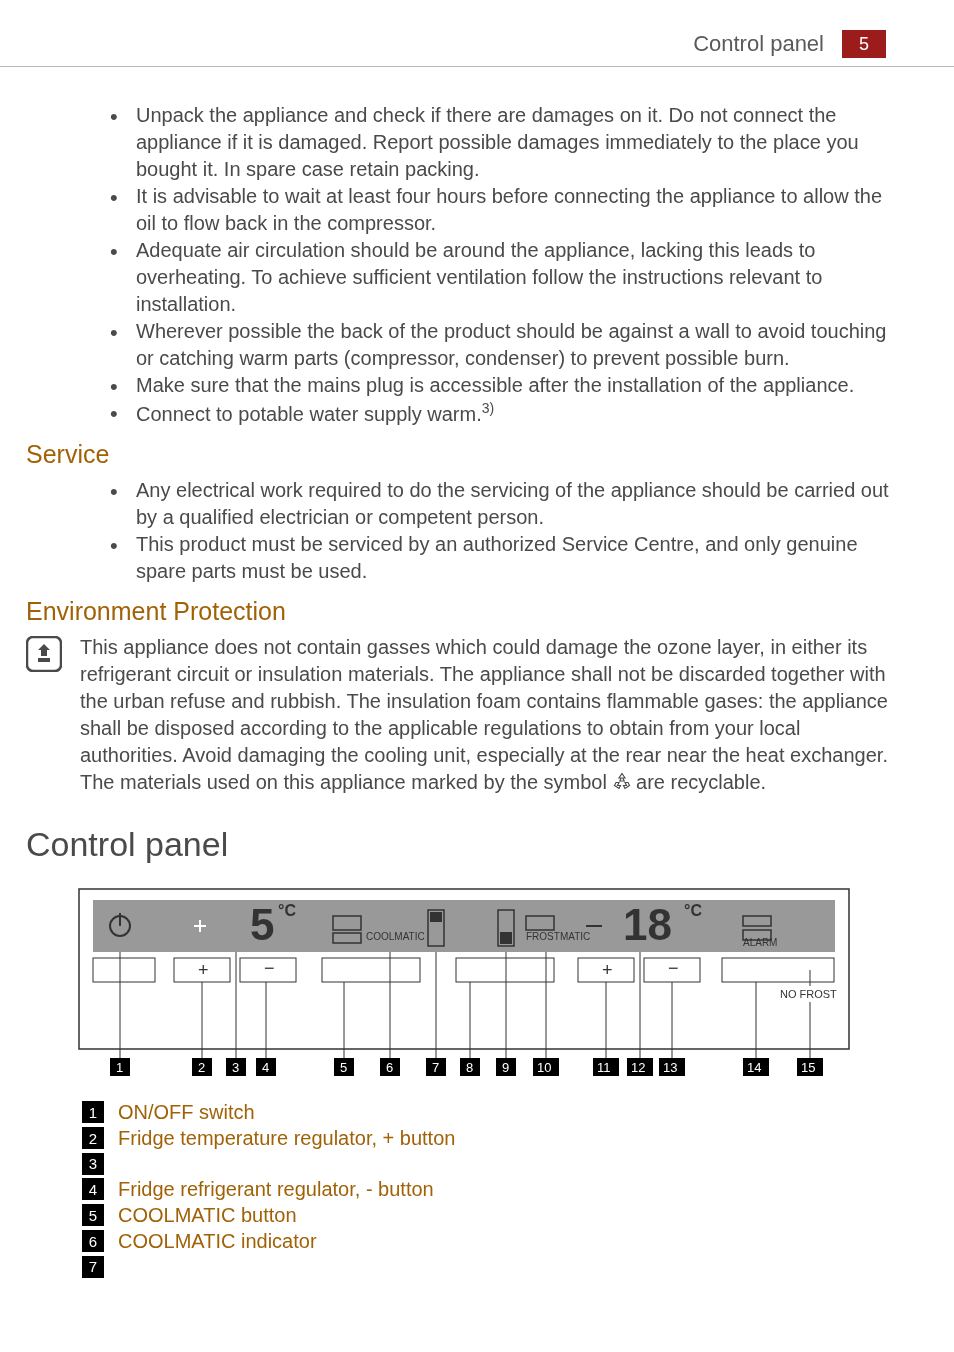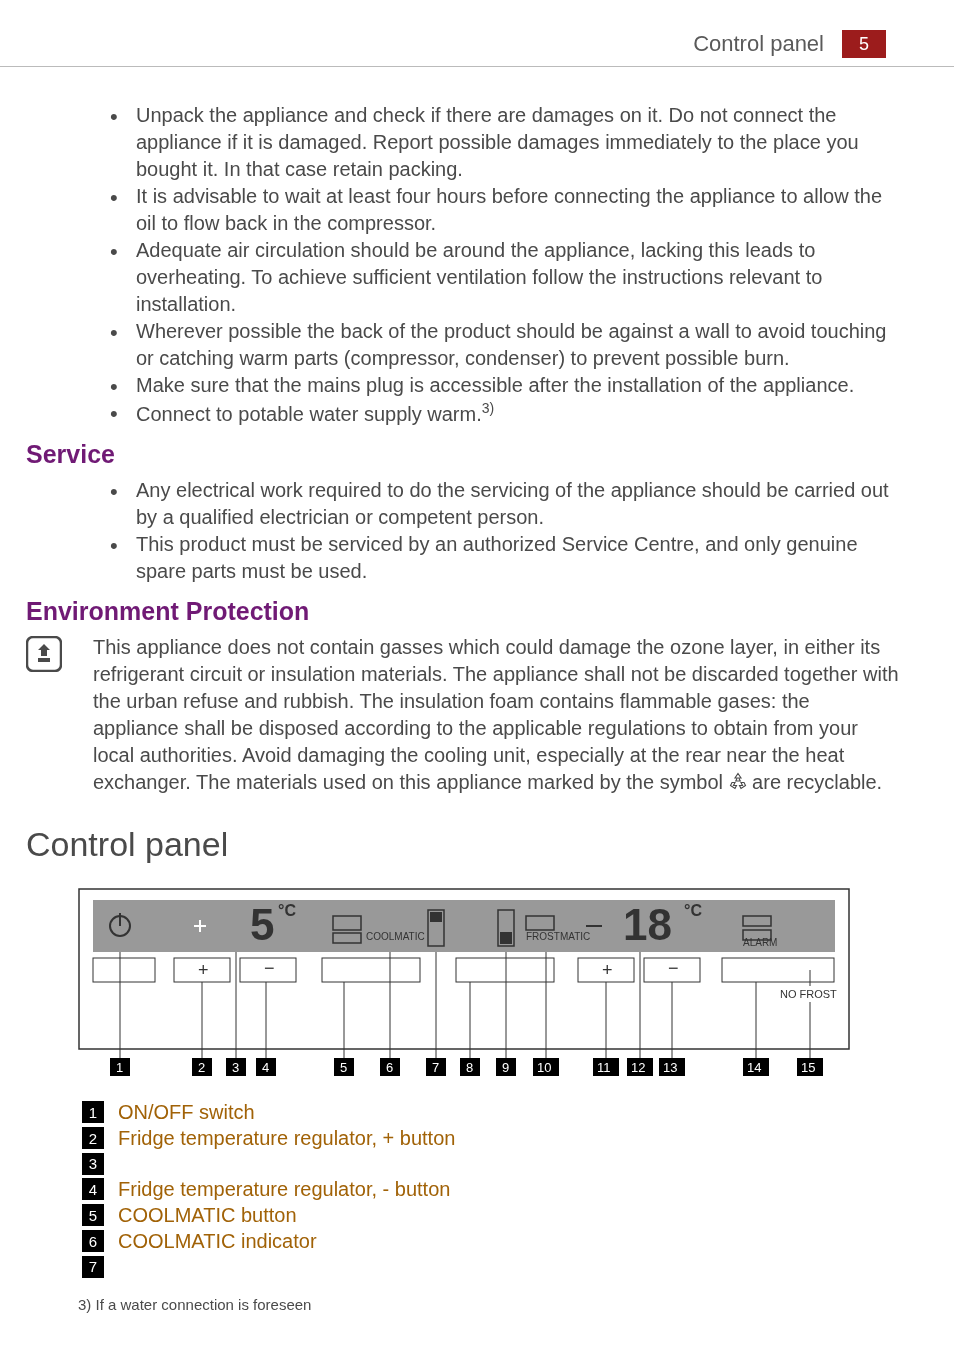--- a/index.html
+++ b/index.html
@@ -51,27 +51,27 @@
       margin-bottom: 0;
     }
     ul.bullets li::before {
       content: '•';
       position: absolute;
       left: -26px;
       font-size: 22px;
     }
     .section-heading {
       font-size: 25px;
-      color: #701a75;
-      font-weight: 700;
+      color: #a16207;
+      font-weight: 400;
       margin: 12px 0 8px -52px;
     }
     .env-row {
       display: flex;
-      gap: 31px;
+      gap: 18px;
       margin-left: -52px;
     }
     .env-icon {
       flex-shrink: 0;
       width: 36px;
       height: 36px;
       margin-top: 2px;
     }
     .env-text {
       font-size: 20px;
@@ -132,21 +132,21 @@
 <div class="header">
   <span class="header-title">Control panel</span>
   <div class="page-num-box">
     <span>5</span>
   </div>
 </div>
 
 <div class="content">
 
   <ul class="bullets">
-    <li>Unpack the appliance and check if there are damages on it. Do not connect the appliance if it is damaged. Report possible damages immediately to the place you bought it. In that case retain packing.</li>
+    <li>Unpack the appliance and check if there are damages on it. Do not connect the appliance if it is damaged. Report possible damages immediately to the place you bought it. In spare case retain packing.</li>
     <li>It is advisable to wait at least four hours before connecting the appliance to allow the oil to flow back in the compressor.</li>
     <li>Adequate air circulation should be around the appliance, lacking this leads to overheating. To achieve sufficient ventilation follow the instructions relevant to installation.</li>
     <li>Wherever possible the back of the product should be against a wall to avoid touching or catching warm parts (compressor, condenser) to prevent possible burn.</li>
     <li>Make sure that the mains plug is accessible after the installation of the appliance.</li>
     <li><span>Connect to potable water supply warm.</span><sup>3)</sup></li>
   </ul>
 
   <h2 class="section-heading">Service</h2>
   <ul class="bullets">
     <li>Any electrical work required to do the servicing of the appliance should be carried out by a qualified electrician or competent person.</li>
@@ -297,30 +297,29 @@
     </div>
     <div class="legend-item">
       <div class="legend-num">2</div>
       <div class="legend-label">Fridge temperature regulator, + button</div>
     </div>
     <div class="legend-item">
       <div class="legend-num">3</div>
     </div>
     <div class="legend-item">
       <div class="legend-num">4</div>
-      <div class="legend-label">Fridge temperature regulator, - button</div>
+      <div class="legend-label">Fridge refrigerant regulator, - button</div>
     </div>
     <div class="legend-item">
       <div class="legend-num">5</div>
       <div class="legend-label">COOLMATIC button</div>
     </div>
     <div class="legend-item">
       <div class="legend-num">6</div>
       <div class="legend-label">COOLMATIC indicator</div>
     </div>
     <div class="legend-item">
       <div class="legend-num">7</div>
     </div>
   </div>
 
-  <div class="footnote">3) If a water connection is foreseen</div>
 
 </div>
 
 </body></html>

